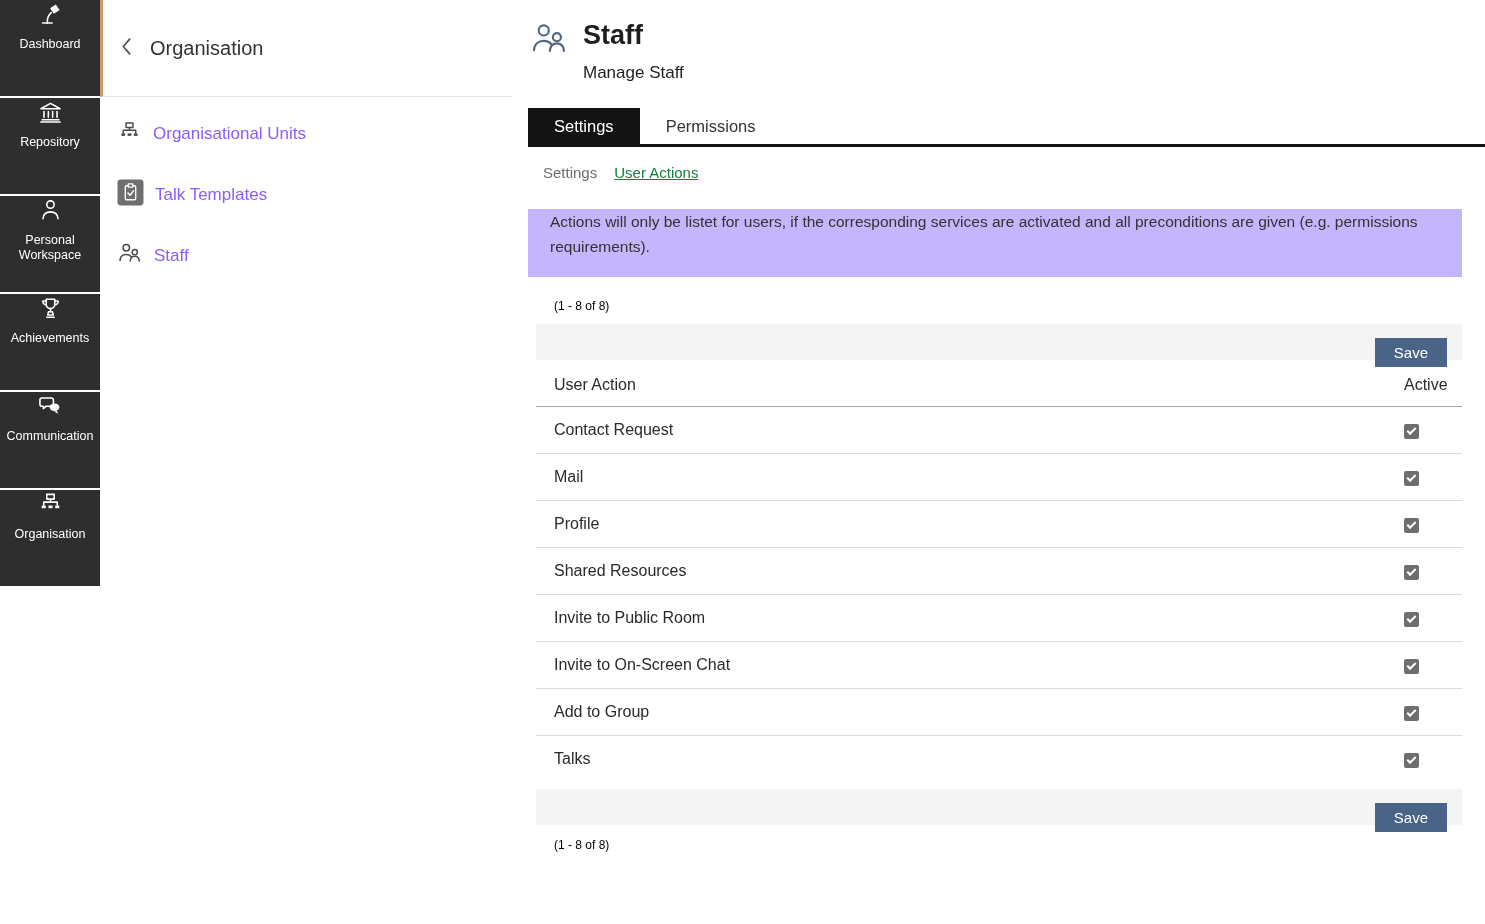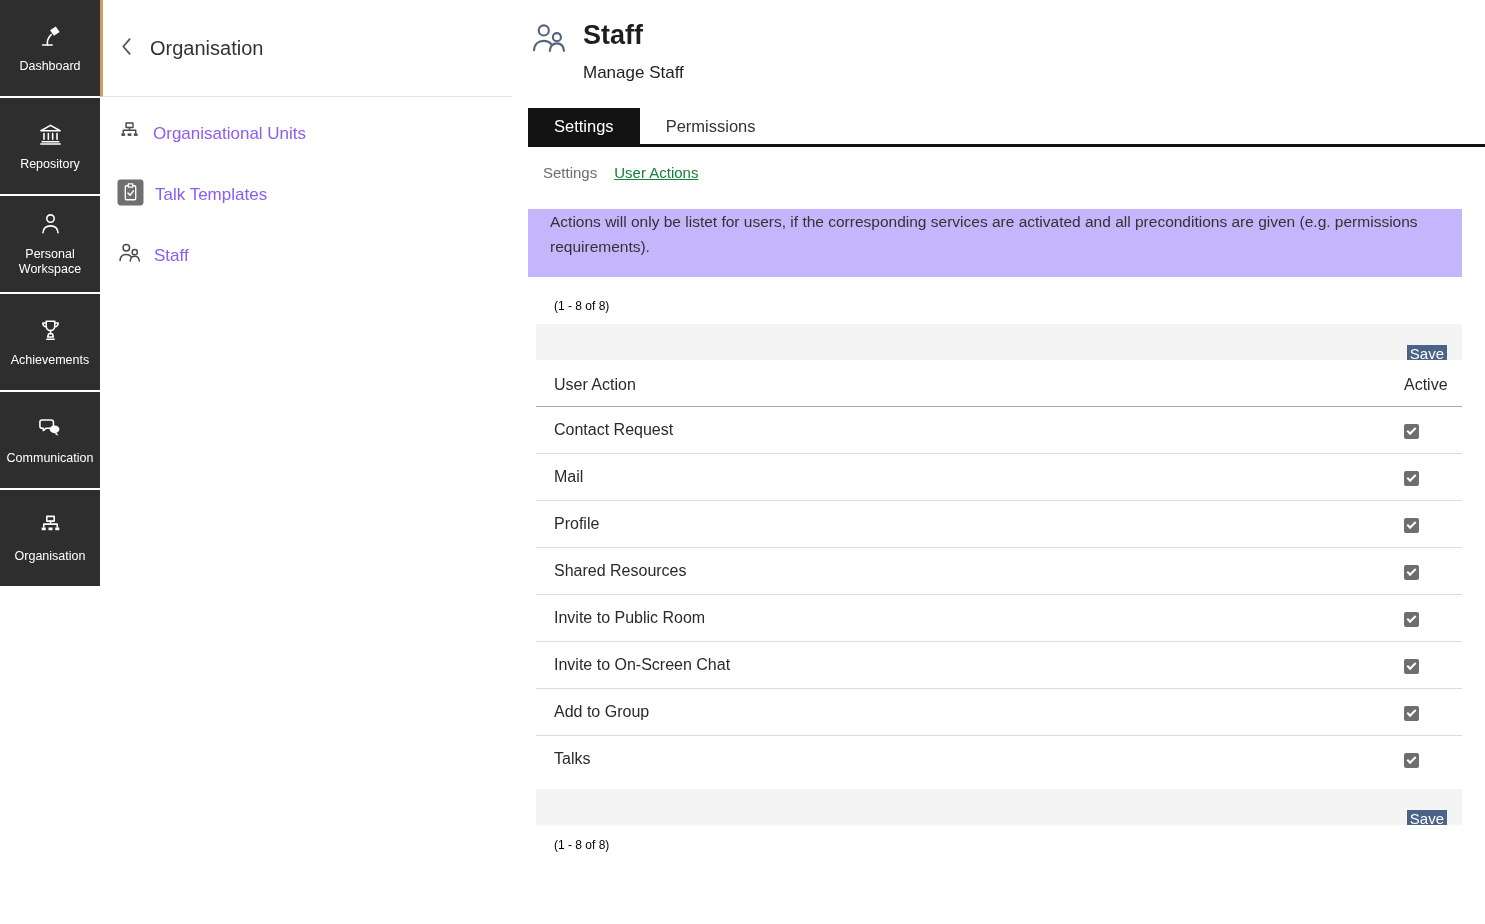--- a/index.html
+++ b/index.html
@@ -3,21 +3,21 @@
 <meta charset="utf-8">
 <style>
   * { box-sizing: border-box; }
   html, body { margin: 0; padding: 0; width: 1485px; height: 924px; background: #fff;
     font-family: "Liberation Sans", "DejaVu Sans", sans-serif; color: #333; overflow: hidden; }
   .app { display: flex; width: 1485px; height: 924px; }
 
   
   .sidebar { width: 100px; flex-shrink: 0; }
   .sb-item { height: 98px; background: #2e2e2e; border-bottom: 2px solid #fff;
-    display: flex; flex-direction: column; align-items: center; justify-content: center;
+    display: flex; flex-direction: column; align-items: center; 
     gap: 5px; color: #fff; font-size: 12.5px; text-align: center; cursor: pointer; line-height: 1.25; }
   .sb-item .lbl { width: 92px; }
   .sb-item svg { stroke: #fff; fill: none; stroke-width: 1.4; stroke-linecap: round; stroke-linejoin: round; }
   .sb-item svg .fp { fill: #fff; stroke: none; }
   .sb-item.active { background: #fff; color: #5f5f5f; border-bottom: 1px solid #e3e3e3; border-right: 1px solid #e7e7e7; }
   .sb-item.active svg { stroke: #7a7a7a; }
 
   
   .panel { width: 412px; flex-shrink: 0; }
   .panel-header { height: 97px; border-bottom: 1px solid #e4e4e4; border-left: 3px solid #d09a68;
@@ -49,21 +49,21 @@
 
   .content { padding: 0 23px 0 16px; }
   .info-box { margin-top: 28px; background: #c4b5fd; color: #333; font-size: 15.5px;
     line-height: 1.62; padding: 0 22px 18px; }
   .count { font-size: 12px; color: #000000; margin: 22px 0 11px 26px; }
   .count.bottom { margin: 13px 0 0 26px; }
 
   .toolbar { height: 36px; background: #f4f4f4; margin-left: 8px; display: flex;
     align-items: center; justify-content: flex-end; padding-right: 15px; }
   .toolbar.bottom { margin-top: 7px; }
-  .save-btn { background: #4a6487; color: #fff; font-size: 15px; height: 15px; padding: 0 3px;
+  .save-btn { background: #4a6487; color: #fff; font-size: 15px; height: 29px; padding: 0 19px;
     border: none; font-family: inherit; cursor: pointer; margin-top: 20px; }
 
   table.user-table { width: calc(100% - 8px); margin: 4px 0 0 8px; border-collapse: collapse; }
   .user-table th { font-weight: 400; text-align: left; font-size: 16px; color: #2a2a2a;
     padding: 12px 0 12px 18px; border-bottom: 1px solid #a8a8a8; }
   .user-table td { font-size: 16px; color: #2a2a2a; padding: 13px 0 14px 18px; border-bottom: 1px solid #dcdcdc; }
   .user-table th:last-child, .user-table td:last-child { width: 58px; padding-left: 0; }
   .user-table tr:last-child td { border-bottom: none; }
   .checkbox { width: 15px; height: 15px; border-radius: 2px; background: #6e6e6e;
     display: inline-flex; align-items: center; justify-content: center; cursor: pointer; }

